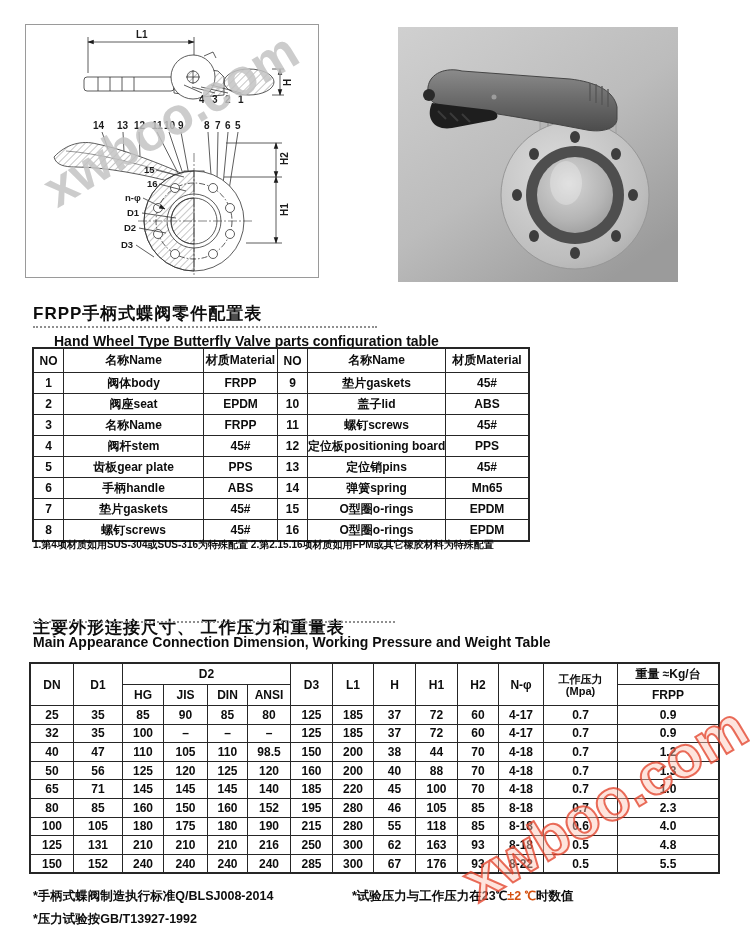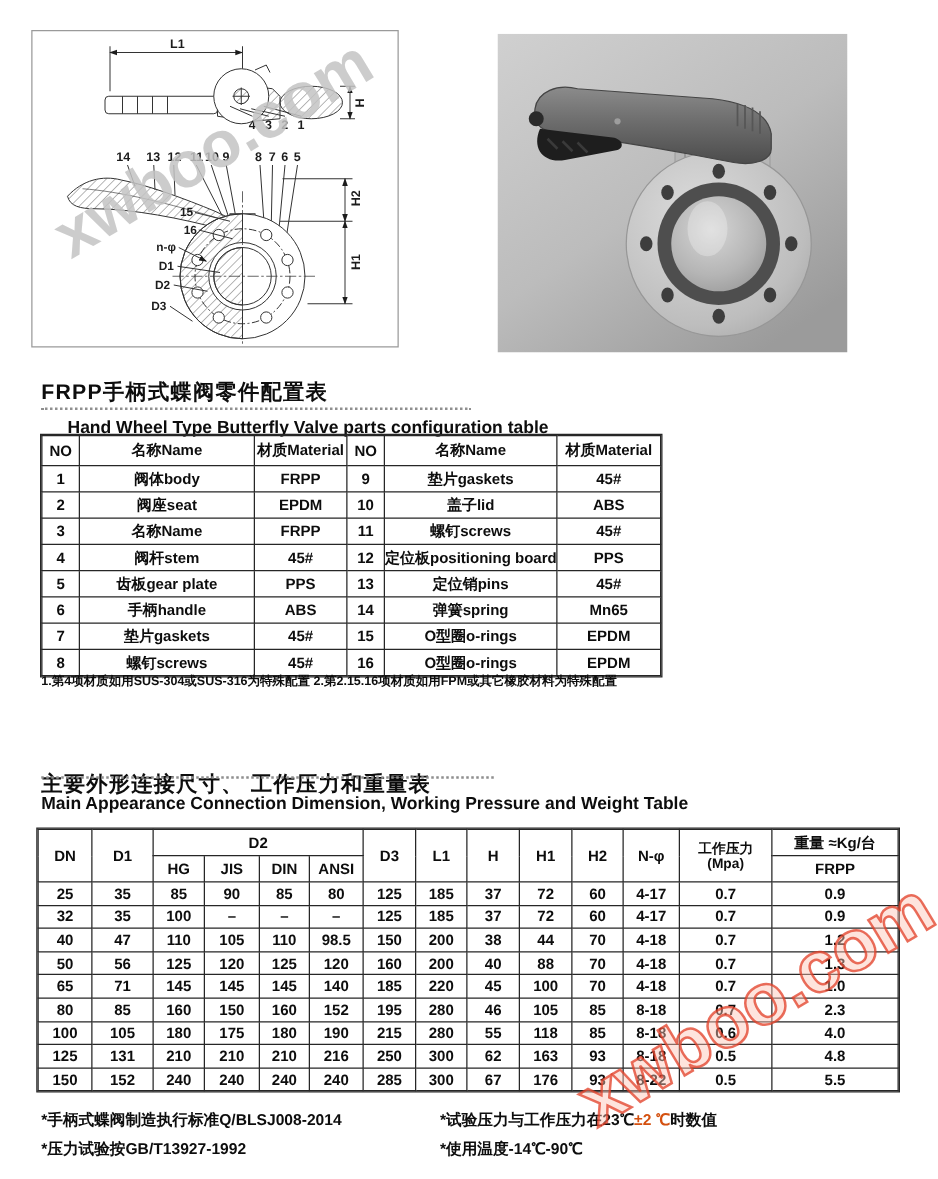--- a/index.html
+++ b/index.html
@@ -547,18 +547,17 @@
       </tbody>
   </table>
 
   <div class="footnotes">
     <div class="fn-col fn-left">
       <div>*手柄式蝶阀制造执行标准Q/BLSJ008-2014</div>
       <div>*压力试验按GB/T13927-1992</div>
     </div>
     <div class="fn-col fn-right">
       <div><span>*试验压力与工作压力在23℃</span><span class="red-frag">±2 ℃</span><span>时数值</span></div>
-      <div>*使用温度-14℃-90℃</div>
     </div>
   </div>
 
   <div class="wm wm-red">xwboo.com</div>
 </div>
 
 </body></html>

